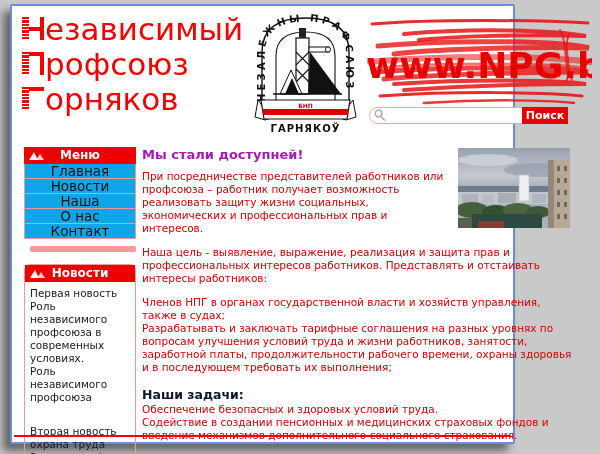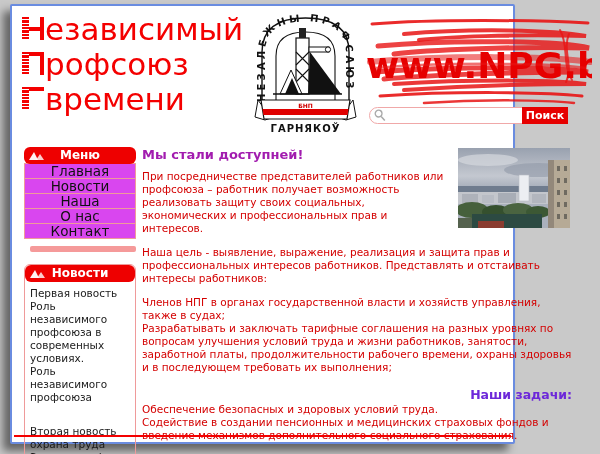--- a/index.html
+++ b/index.html
@@ -30,51 +30,51 @@
   
   .search { position:absolute; left:357px; top:101px; width:199px; height:17px; }
   .search-pill { position:absolute; left:0; top:0; right:0; bottom:0; border:1px solid #f0a8a8; border-radius:9px; background:#fff; }
   .search-icon { position:absolute; left:5px; top:2px; }
   .search-input { position:absolute; left:18px; top:1px; width:132px; height:14px; border:none; outline:none; font-size:11px; color:#444; background:transparent; }
   .search-btn { position:absolute; right:0; top:0; width:46px; height:17px; border:none; border-radius:0;
     background:#e60000; color:#fff; font-size:11px; font-weight:bold; font-family:inherit; cursor:pointer; line-height:15px; }
 
   
   .sidebar { position:absolute; left:12px; top:141px; width:112px; }
-  .box-header { position:relative; height:17px; background:#ee0000; border-radius:6px;
+  .box-header { position:relative; height:17px; background:#ee0000; border-radius:0;
     color:#fff; font-size:12px; font-weight:bold; text-align:center; line-height:17px; }
   .box-header .mt { position:absolute; left:4px; top:3px; }
   .menu-items { margin-top:0; }
   .menu-item { height:16px; line-height:15px; text-align:center; font-size:13.5px; color:#111;
-    border:1px solid #ef9a9a; margin-top:-1px; background:#d946ef; cursor:pointer; }
+    border:1px solid #ef9a9a; margin-top:-1px; background:#0ea5e9; cursor:pointer; }
   .pink-bar { height:6px; background:#f59a9a; border-radius:2px; margin:7px 0 0 6px; width:106px; }
   .news-box { margin-top:12px; border:1px solid #ef9a9a; border-radius:6px 6px 0 0; }
   .news-body { padding:5px 4px 6px 5px; font-size:10.5px; line-height:13px; color:#1a1a1a; }
   .news-item { white-space:pre-line; margin-bottom:21px; cursor:pointer; }
   .news-item:last-child { margin-bottom:2px; }
 
   
   .main { position:absolute; left:130px; top:142px; width:430px; font-size:10.5px; line-height:13px; color:#d40000; }
   .main h1 { font-size:13px; font-weight:bold; color:#a21caf; margin:0 0 9px 0; }
   .photo { float:right; width:112px; height:80px; margin:0 2px 6px 10px; }
   .para { white-space:pre-line; margin-bottom:11px; }
-  .tasks-heading { font-size:12.5px; font-weight:bold; color:#6d28d9; margin:14px 0 2px 0;text-align:right; }
+  .tasks-heading { font-size:12.5px; font-weight:bold; color:#0f172a; margin:14px 0 2px 0; }
   .task-line { white-space:normal; }
 
   .bottom-line { position:absolute; left:2px; right:2px; bottom:5px; height:2px; background:#f40000; }
 </style>
 </head>
 <body>
 
 <div class="page">
 
   <div class="site-title">
     <div class="t-line"><span class="bc bc-n"><i class="bar"></i><i class="cross"></i><i class="stem"></i></span><span>езависимый</span></div>
     <div class="t-line"><span class="bc bc-p"><i class="bar"></i><i class="cross"></i><i class="stem"></i></span><span>рофсоюз</span></div>
-    <div class="t-line"><span class="bc bc-g"><i class="bar"></i><i class="cross"></i></span><span>времени</span></div>
+    <div class="t-line"><span class="bc bc-g"><i class="bar"></i><i class="cross"></i></span><span>орняков</span></div>
   </div>
 
   <div class="logo">
     <svg width="114" height="134" viewBox="0 0 114 134">
       <path d="M13 99 V44 Q13 10 56.5 10 Q100 10 100 44 V99" fill="#fff" stroke="#111" stroke-width="1.4"></path>
       <path d="M27 99 V48 Q27 24 56.5 24 Q86 24 86 48 V99" fill="none" stroke="#111" stroke-width="1.1"></path>
       <path id="arcp" d="M16 98 V45 Q16 13.5 56.5 13.5 Q97 13.5 97 45 V98" fill="none"></path>
       <text font-size="10" font-weight="bold" fill="#111" letter-spacing="3.2">
         <textPath href="#arcp" startOffset="4">НЕЗАЛЕЖНЫ ПРАФСАЮЗ</textPath>
       </text>
@@ -200,21 +200,21 @@
         <rect x="99" y="42" width="3" height="5"></rect>
           <rect x="106" y="42" width="3" height="5"></rect>
         <rect x="99" y="54" width="3" height="5"></rect>
           <rect x="106" y="54" width="3" height="5"></rect>
         <rect x="99" y="66" width="3" height="5"></rect>
           <rect x="106" y="66" width="3" height="5"></rect>
       </g>
     </svg>
 
     <h1>Мы стали доступней!</h1>
-    <div class="para">При посредничестве представителей работников или профсоюза – работник получает возможность реализовать защиту своих социальных, экономических и профессиональных прав и интересов.</div>
+    <div class="para">При посредничестве представителей работников или профсоюза – работник получает возможность реализовать защиту жизни социальных, экономических и профессиональных прав и интересов.</div>
     <div class="para">Наша цель - выявление, выражение, реализация и защита прав и профессиональных интересов работников. Представлять и отстаивать интересы работников:</div>
     <div class="para">Членов НПГ в органах государственной власти и хозяйств управления, также в судах;
 Разрабатывать и заключать тарифные соглашения на разных уровнях по вопросам улучшения условий труда и жизни работников, занятости, заработной платы, продолжительности рабочего времени, охраны здоровья и в последующем требовать их выполнения;</div>
     <div class="tasks-heading">Наши задачи:</div>
     <div>
       <div class="task-line">Обеспечение безопасных и здоровых условий труда.</div>
       <div class="task-line">Содействие в создании пенсионных и медицинских страховых фондов и введение механизмов дополнительного социального страхования.</div>
 
     </div>
   </div>

